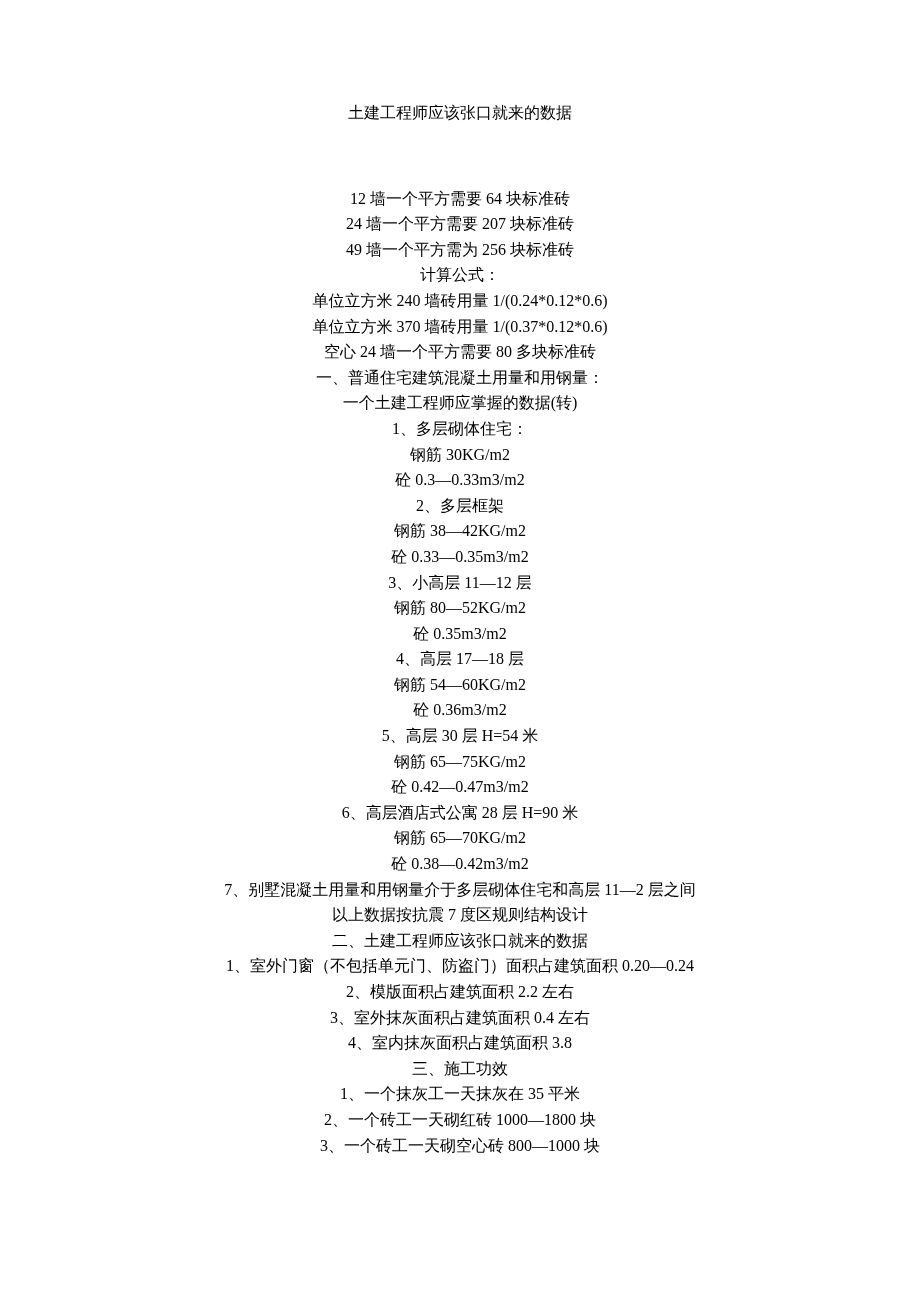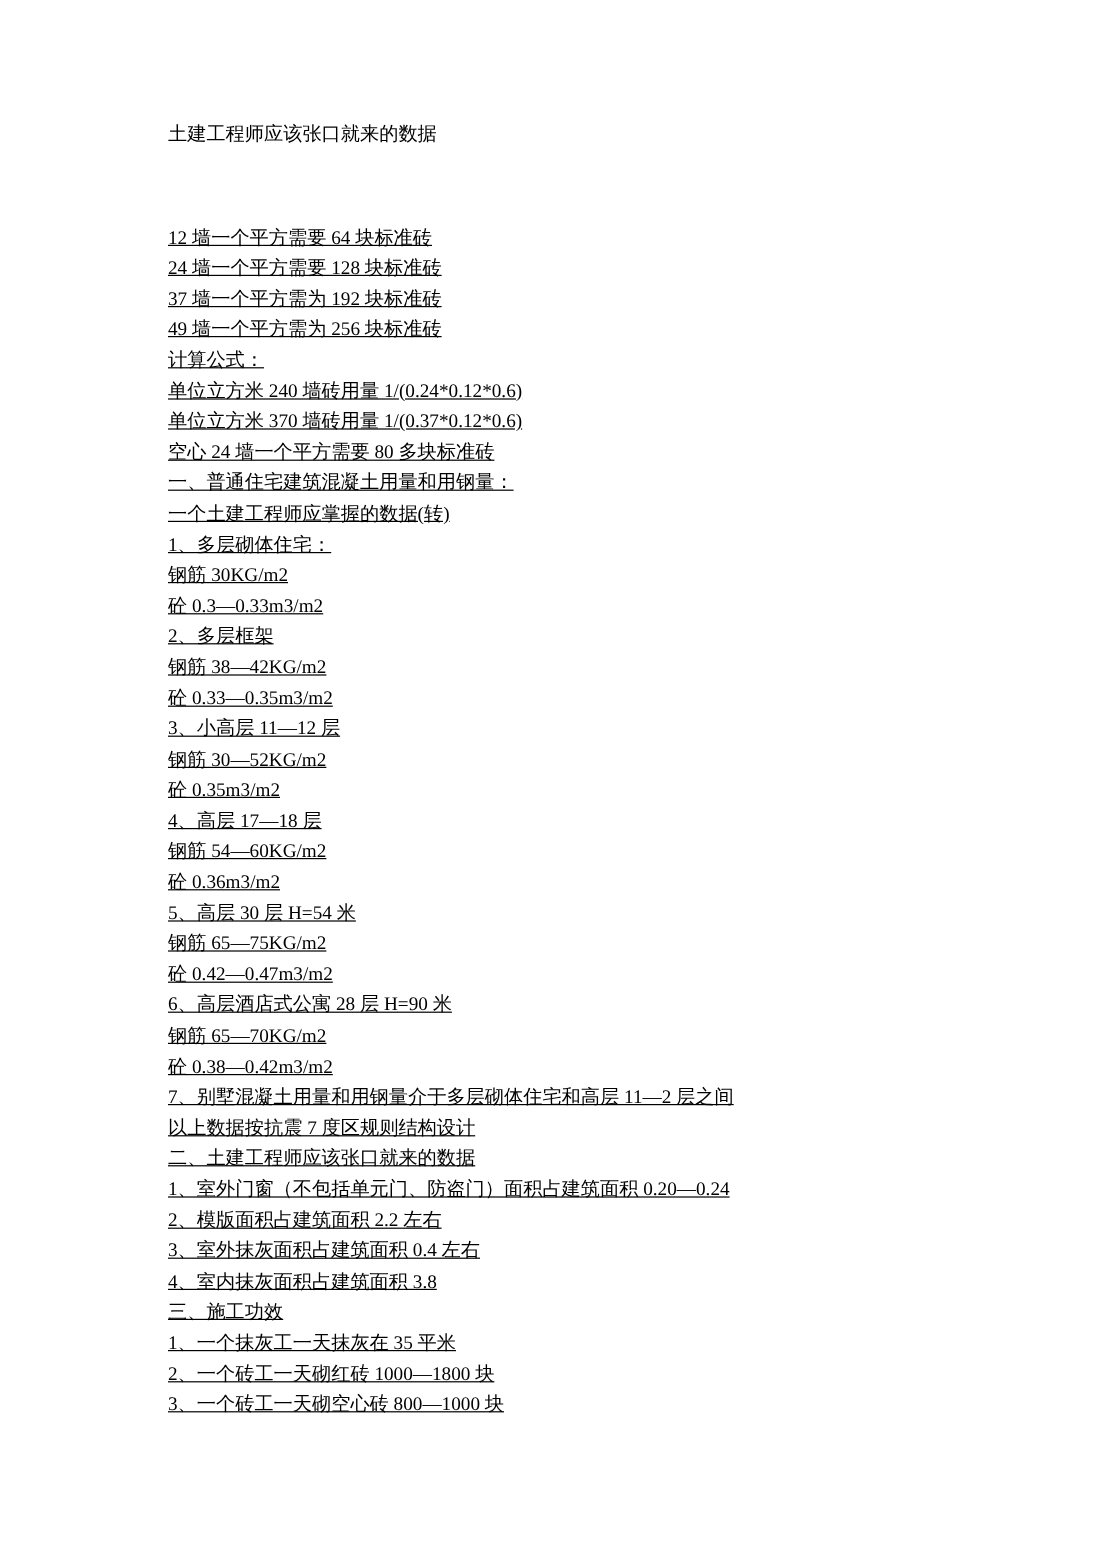--- a/index.html
+++ b/index.html
@@ -1,62 +1,61 @@
 <!DOCTYPE html>
 <html><head>
   <meta charset="utf-8">
   <style>
     * {
       margin: 0;
       padding: 0;
       box-sizing: border-box;
+      text-align: center;
     }
     body {
       background: #ffffff;
       font-family: "SimSun", "宋体", serif;
       font-size: 16px;
       line-height: 1.6;
       color: #000000;
       padding: 100px 140px 60px 140px;
       width: 920px;
     }
     .title {
       margin-bottom: 60px;
     }
     .line {
       white-space: pre-wrap;
-      text-decoration: underline;
     }
   </style>
 </head>
 <body>
 
 <div class="title">
   <span>土建工程师应该张口就来的数据</span>
 </div>
 
 <div id="body-container">
     <div class="line">12 墙一个平方需要 64 块标准砖</div>
-    <div class="line">24 墙一个平方需要 128 块标准砖</div>
-    <div class="line">37 墙一个平方需为 192 块标准砖</div>
+    <div class="line">24 墙一个平方需要 207 块标准砖</div>
     <div class="line">49 墙一个平方需为 256 块标准砖</div>
     <div class="line">计算公式：</div>
     <div class="line">单位立方米 240 墙砖用量 1/(0.24*0.12*0.6)</div>
     <div class="line">单位立方米 370 墙砖用量 1/(0.37*0.12*0.6)</div>
     <div class="line">空心 24 墙一个平方需要 80 多块标准砖</div>
     <div class="line">一、普通住宅建筑混凝土用量和用钢量：</div>
     <div class="line">一个土建工程师应掌握的数据(转)</div>
     <div class="line">1、多层砌体住宅：</div>
     <div class="line">钢筋 30KG/m2</div>
     <div class="line">砼 0.3—0.33m3/m2</div>
     <div class="line">2、多层框架</div>
     <div class="line">钢筋 38—42KG/m2</div>
     <div class="line">砼 0.33—0.35m3/m2</div>
     <div class="line">3、小高层 11—12 层</div>
-    <div class="line">钢筋 30—52KG/m2</div>
+    <div class="line">钢筋 80—52KG/m2</div>
     <div class="line">砼 0.35m3/m2</div>
     <div class="line">4、高层 17—18 层</div>
     <div class="line">钢筋 54—60KG/m2</div>
     <div class="line">砼 0.36m3/m2</div>
     <div class="line">5、高层 30 层 H=54 米</div>
     <div class="line">钢筋 65—75KG/m2</div>
     <div class="line">砼 0.42—0.47m3/m2</div>
     <div class="line">6、高层酒店式公寓 28 层 H=90 米</div>
     <div class="line">钢筋 65—70KG/m2</div>
     <div class="line">砼 0.38—0.42m3/m2</div>

